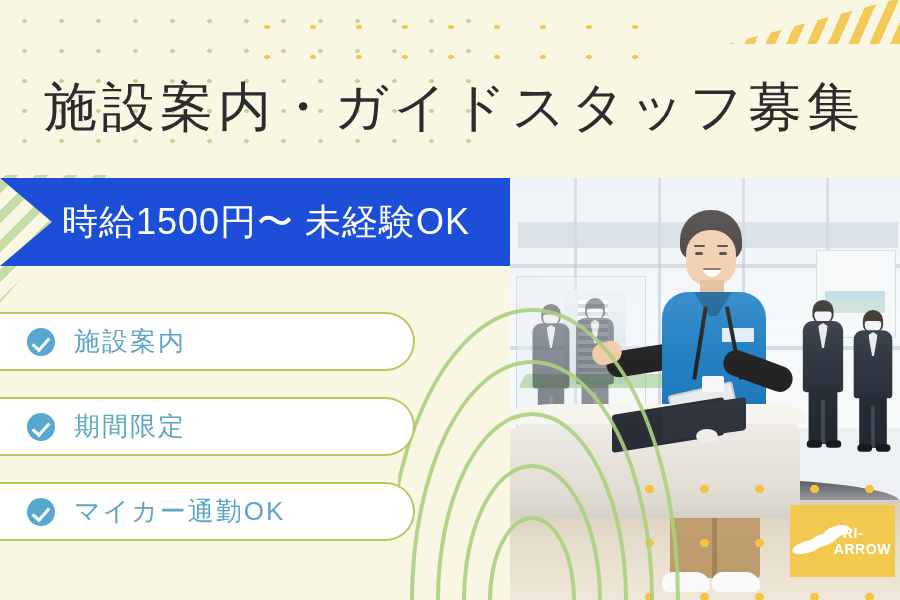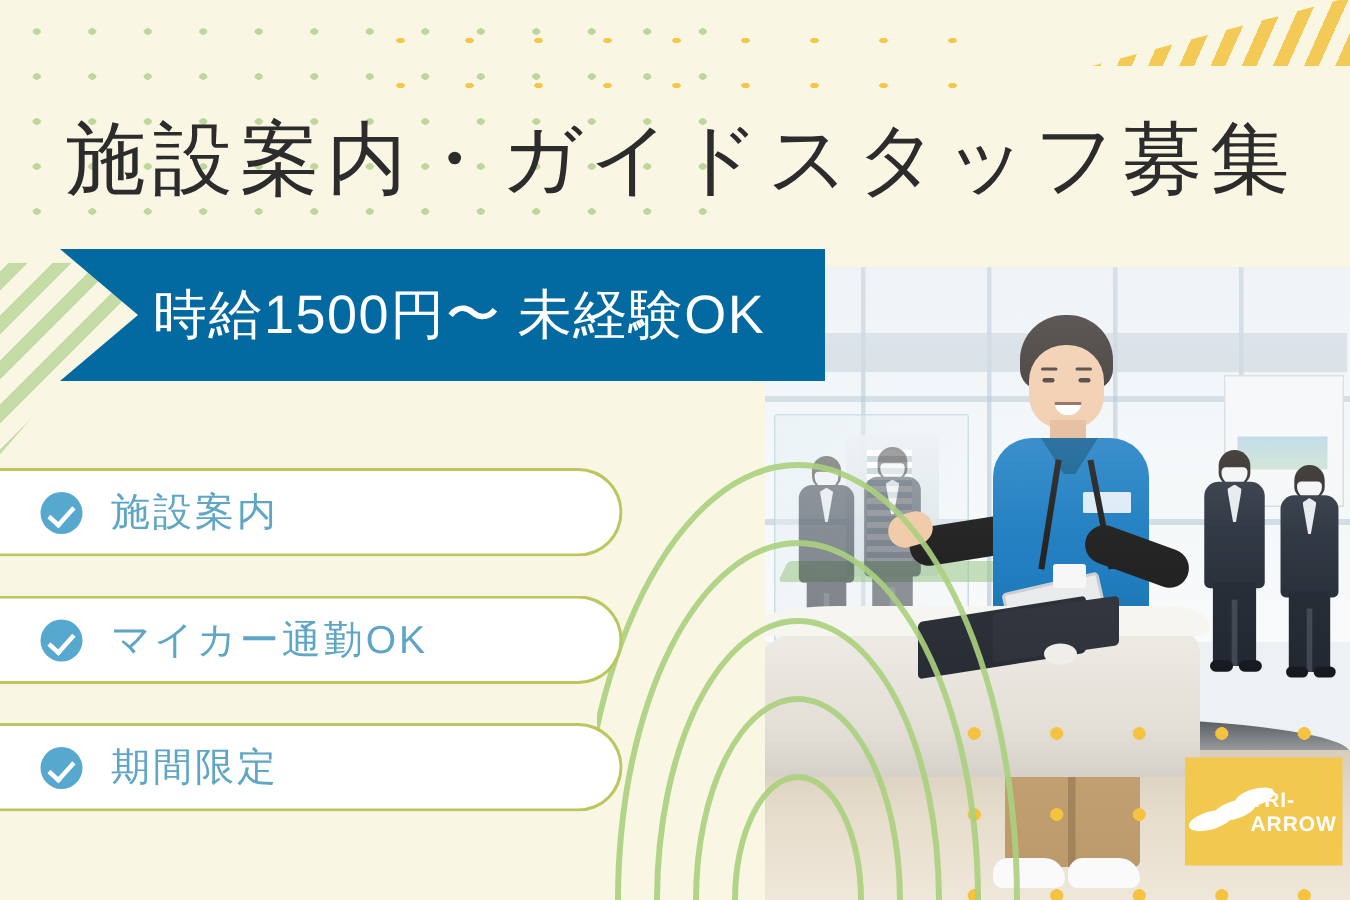--- a/index.html
+++ b/index.html
@@ -87,27 +87,26 @@
       -45deg,
       #C6DCA6 0px, #C6DCA6 9px,
       rgba(0,0,0,0) 9px, rgba(0,0,0,0) 21px
     );
     clip-path: polygon(0 0, 86% 0, 0 100%);
   }
 
   
   .ribbon {
     position: absolute;
-    left: 0; top: 166px;
+    left: 0; top: 178px;
     width: 510px; height: 88px;
-    background: #0369a1;
+    background: #1d4ed8;
     clip-path: polygon(0 0, 510px 0, 510px 88px, 0 88px, 52px 44px);
     display: flex;
     align-items: center;
-    margin-left: 40px;
   }
   .ribbon-text {
     margin-left: 62px;
     color: #FFFFFF;
     font-size: 36px;
     letter-spacing: 1px;
     white-space: nowrap;
     font-weight: 400;
   }
 
@@ -663,25 +662,25 @@
     <span class="ribbon-text">時給1500円〜 未経験OK</span>
   </div>
 
   <div class="pills">
     <div class="pill">
       <span class="check-icon"></span>
       <span class="pill-label">施設案内</span>
     </div>
     <div class="pill">
       <span class="check-icon"></span>
-      <span class="pill-label">マイカー通勤OK</span>
+      <span class="pill-label">期間限定</span>
     </div>
     <div class="pill">
       <span class="check-icon"></span>
-      <span class="pill-label">期間限定</span>
+      <span class="pill-label">マイカー通勤OK</span>
     </div>
   </div>
 
   <div class="logo-box">
     <span class="logo-mark">
       <span class="lm1"></span>
         <span class="lm2"></span>
         <span class="lm3"></span>
     </span>
     <span class="logo-text">TRI-ARROW</span>

